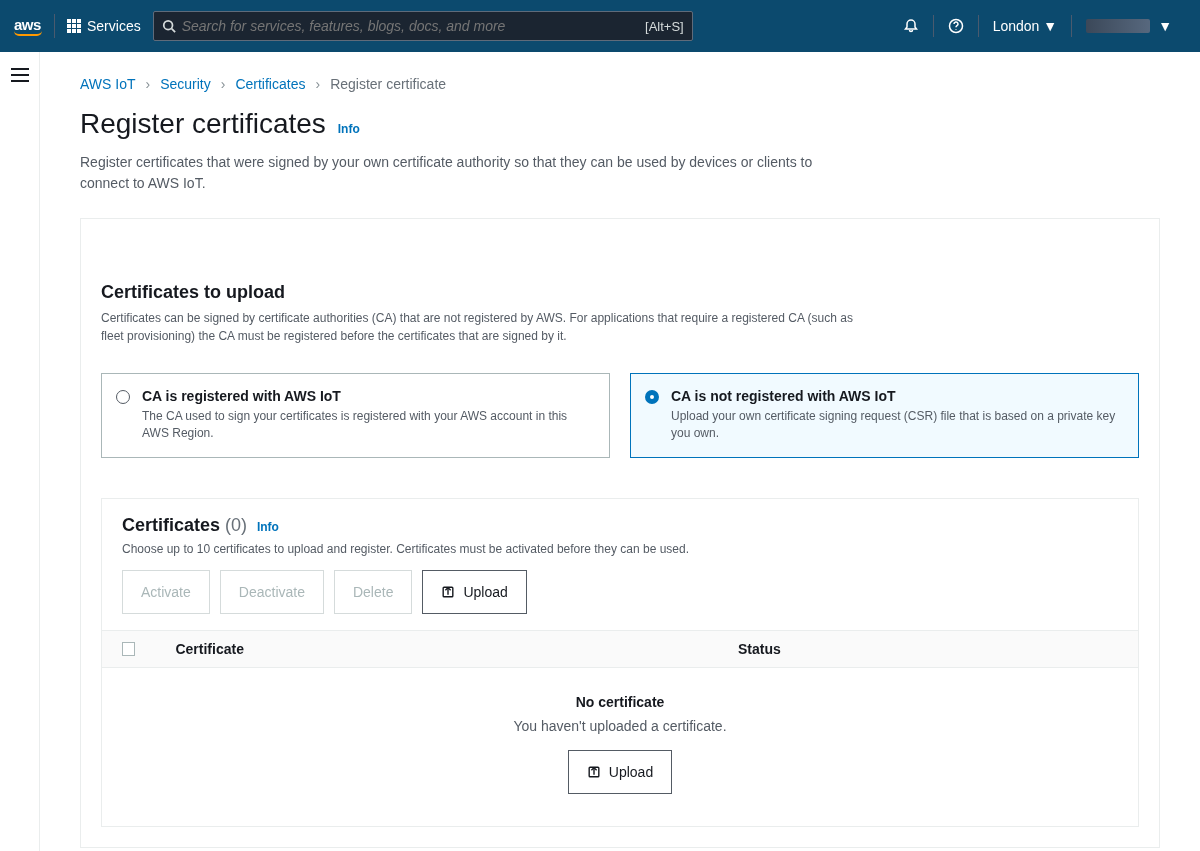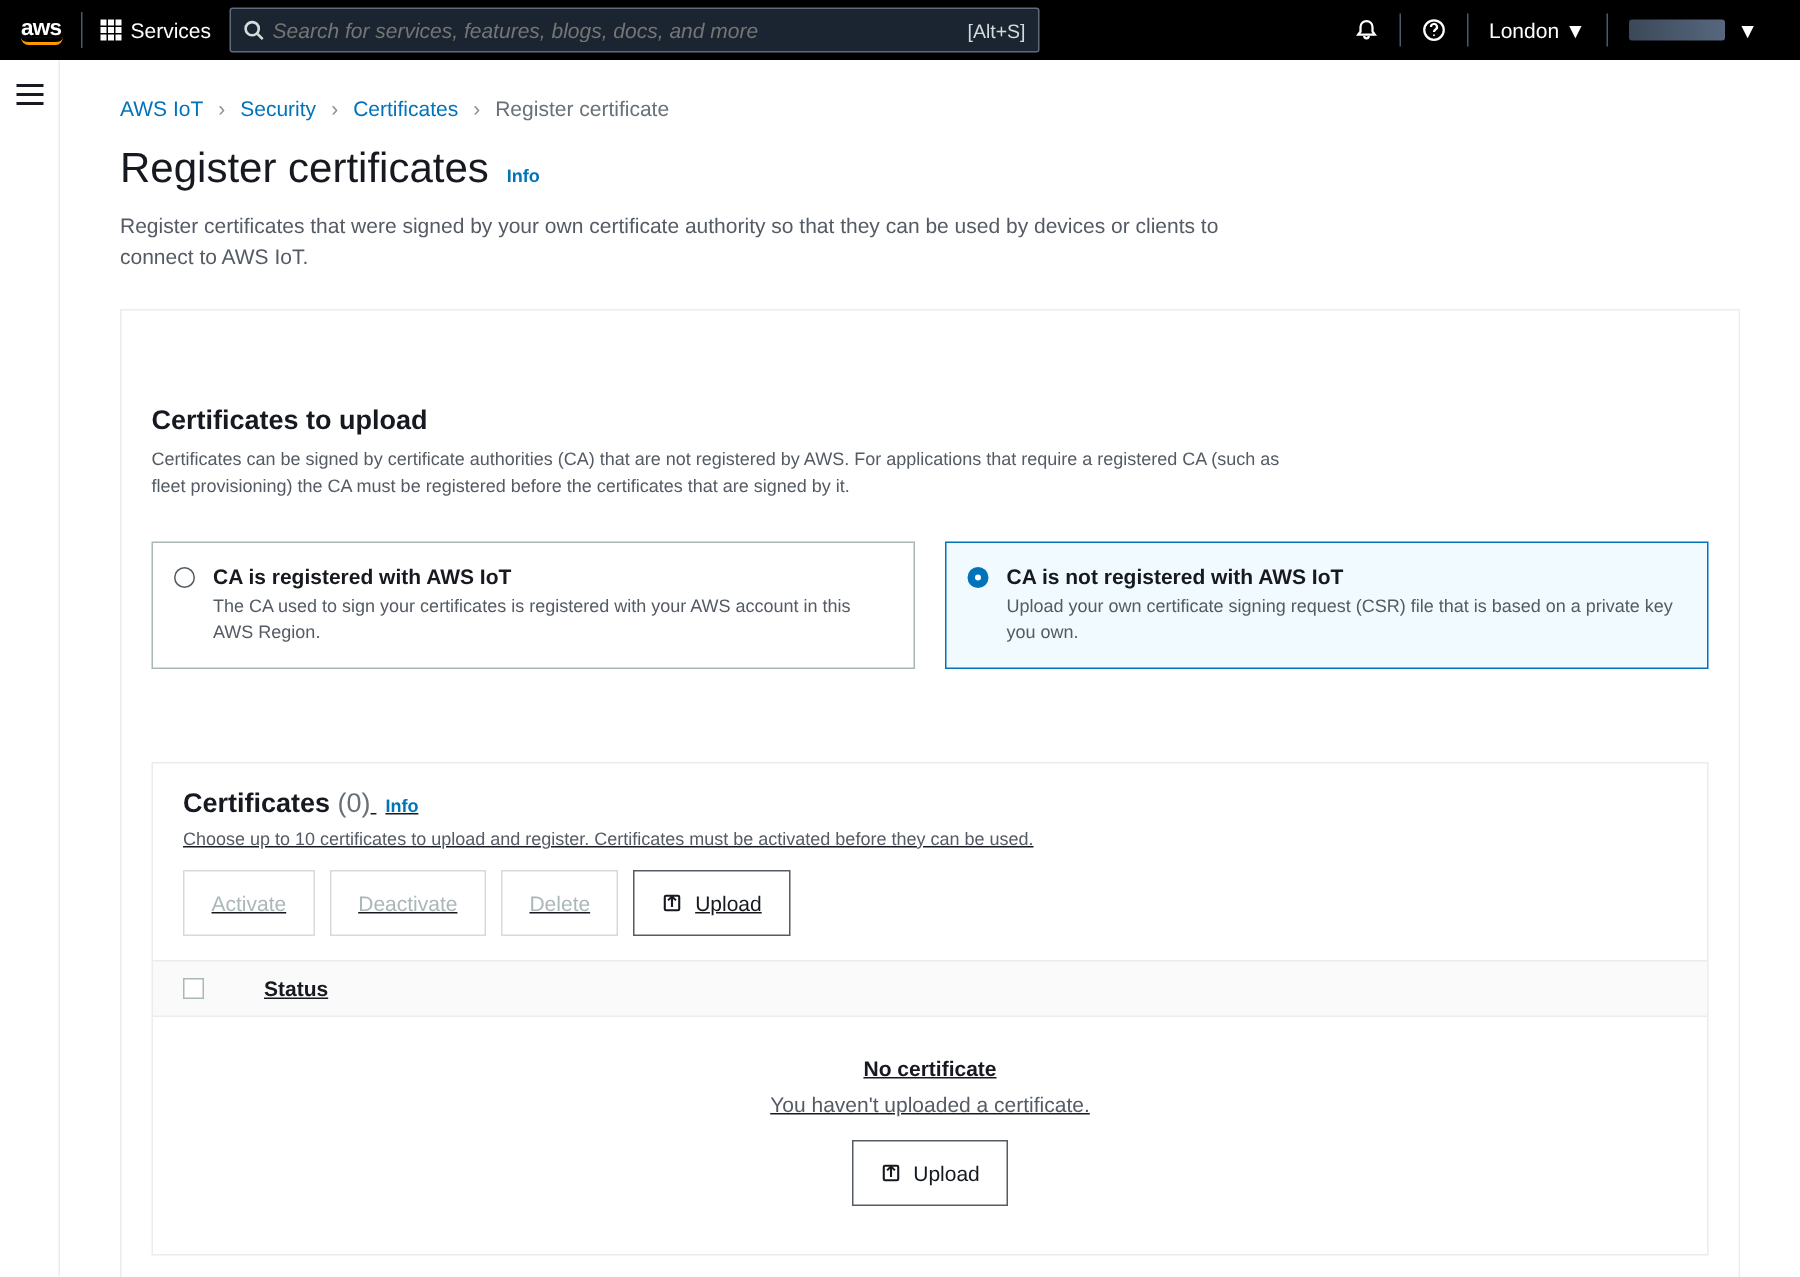--- a/index.html
+++ b/index.html
@@ -1,18 +1,18 @@
 <!DOCTYPE html>
 <html><head>
 <meta charset="utf-8">
 <style>
   * { box-sizing: border-box; margin: 0; padding: 0; }
   body { font-family: "Amazon Ember", "Helvetica Neue", Arial, sans-serif; background: #fff; color: #16191f; font-size: 14px; }
   
-  .topnav { height: 40px; background: #000000; color: #fff; display:flex; align-items:center; padding: 0 14px; gap:12px;}
+  .topnav { height: 52px; background: #0c4a6e; color: #fff; display:flex; align-items:center; padding: 0 14px; gap:12px;}
   .aws-logo { font-weight:700; font-size:15px; letter-spacing:-.5px; display:inline-block; color:#fff;}
   .aws-logo .smile { display:block; width:28px; height:5px; border-bottom:2px solid #f90; border-radius:0 0 14px 14px; margin-top:-2px;}
   .nav-divider { width:1px; height:24px; background:#4a5a6e; }
   .services-btn { display:flex; align-items:center; gap:6px; color:#fff; cursor:pointer; font-size:14px;}
   .grid-icon { width:14px; height:14px; display:grid; grid-template-columns:repeat(3,1fr); grid-template-rows:repeat(3,1fr); gap:1px;}
   .grid-icon span{ background:#fff; }
   .search-box { flex: 0 0 540px; max-width:540px; display:flex; align-items:center; background:#1b2531; border:1px solid #5f6b7a; border-radius:2px; height:30px; padding:0 8px; color:#879196;}
   .search-box input { flex:1; background:transparent; border:none; color:#d5dbdb; font-style:italic; outline:none; font-size:14px; margin-left:6px;}
   .search-box .kbd { font-style:normal; color:#d5dbdb; font-size:13px;}
   .topnav-right { margin-left:auto; display:flex; align-items:center; gap:0;}
@@ -44,21 +44,21 @@
   .subtext{ color:#545b64; font-size:12px; margin-top:6px; line-height:1.5; max-width:760px;}
   
   .tiles{ display:flex; gap:20px; margin-top:28px;}
   .tile{ flex:1; border:1px solid #aab7b8; padding:14px 14px 14px 40px; position:relative; cursor:pointer;}
   .tile.selected{ border:1px solid #0073bb; background:#f1faff;}
   .radio{ position:absolute; left:14px; top:16px; width:14px; height:14px; border:1px solid #545b64; border-radius:50%; background:#fff;}
   .tile.selected .radio{ border:5px solid #0073bb;}
   .tile-title{ font-weight:700; font-size:14px;}
   .tile-desc{ font-size:12px; color:#545b64; margin-top:4px; line-height:1.45;}
   
-  .inner-panel{ margin:62px 0 0; border:1px solid #eaeded;text-decoration:underline;}
+  .inner-panel{ margin:40px 0 0; border:1px solid #eaeded;}
   .panel-header{ padding:16px 20px;}
   .panel-header h3{ font-size:18px; font-weight:700; display:inline-block;}
   .count{ color:#687078; font-weight:400;}
   .panel-header .info-link{ margin-left:6px;}
   .panel-sub{ color:#545b64; font-size:12px; margin-top:6px;}
   .btn-row{ display:flex; gap:10px; margin-top:14px;}
   .btn{ border:1px solid #545b64; background:#fff; padding:13px 18px; font-size:14px; cursor:pointer; display:inline-flex; align-items:center; gap:8px; color:#16191f;}
   .btn:disabled{ color:#aab7b8; border-color:#d5dbdb; cursor:default;}
   .upl-icon{ width:14px; height:14px;}
   
@@ -189,20 +189,21 @@
                     <path d="M8 11V3"></path>
                     <path d="M5 6l3-3 3 3"></path>
                     <rect x="2.5" y="2.5" width="11" height="11" rx="1"></rect>
                   </svg>
                 <span>Upload</span>
               </button>
             </div>
           </div>
           <div class="tbl-head">
             <div class="chk"></div>
+            <div class="col-cert">Certificate</div>
             <div class="col-status">Status</div>
           </div>
           <div class="tbl-empty">
             <div class="nocert">No certificate</div>
             <div>You haven't uploaded a certificate.</div>
             <div style="margin-top:16px">
               <button class="btn">
                 <svg class="upl-icon" viewBox="0 0 16 16" fill="none" stroke="#16191f" stroke-width="1.6">
                     <path d="M8 11V3"></path>
                     <path d="M5 6l3-3 3 3"></path>

